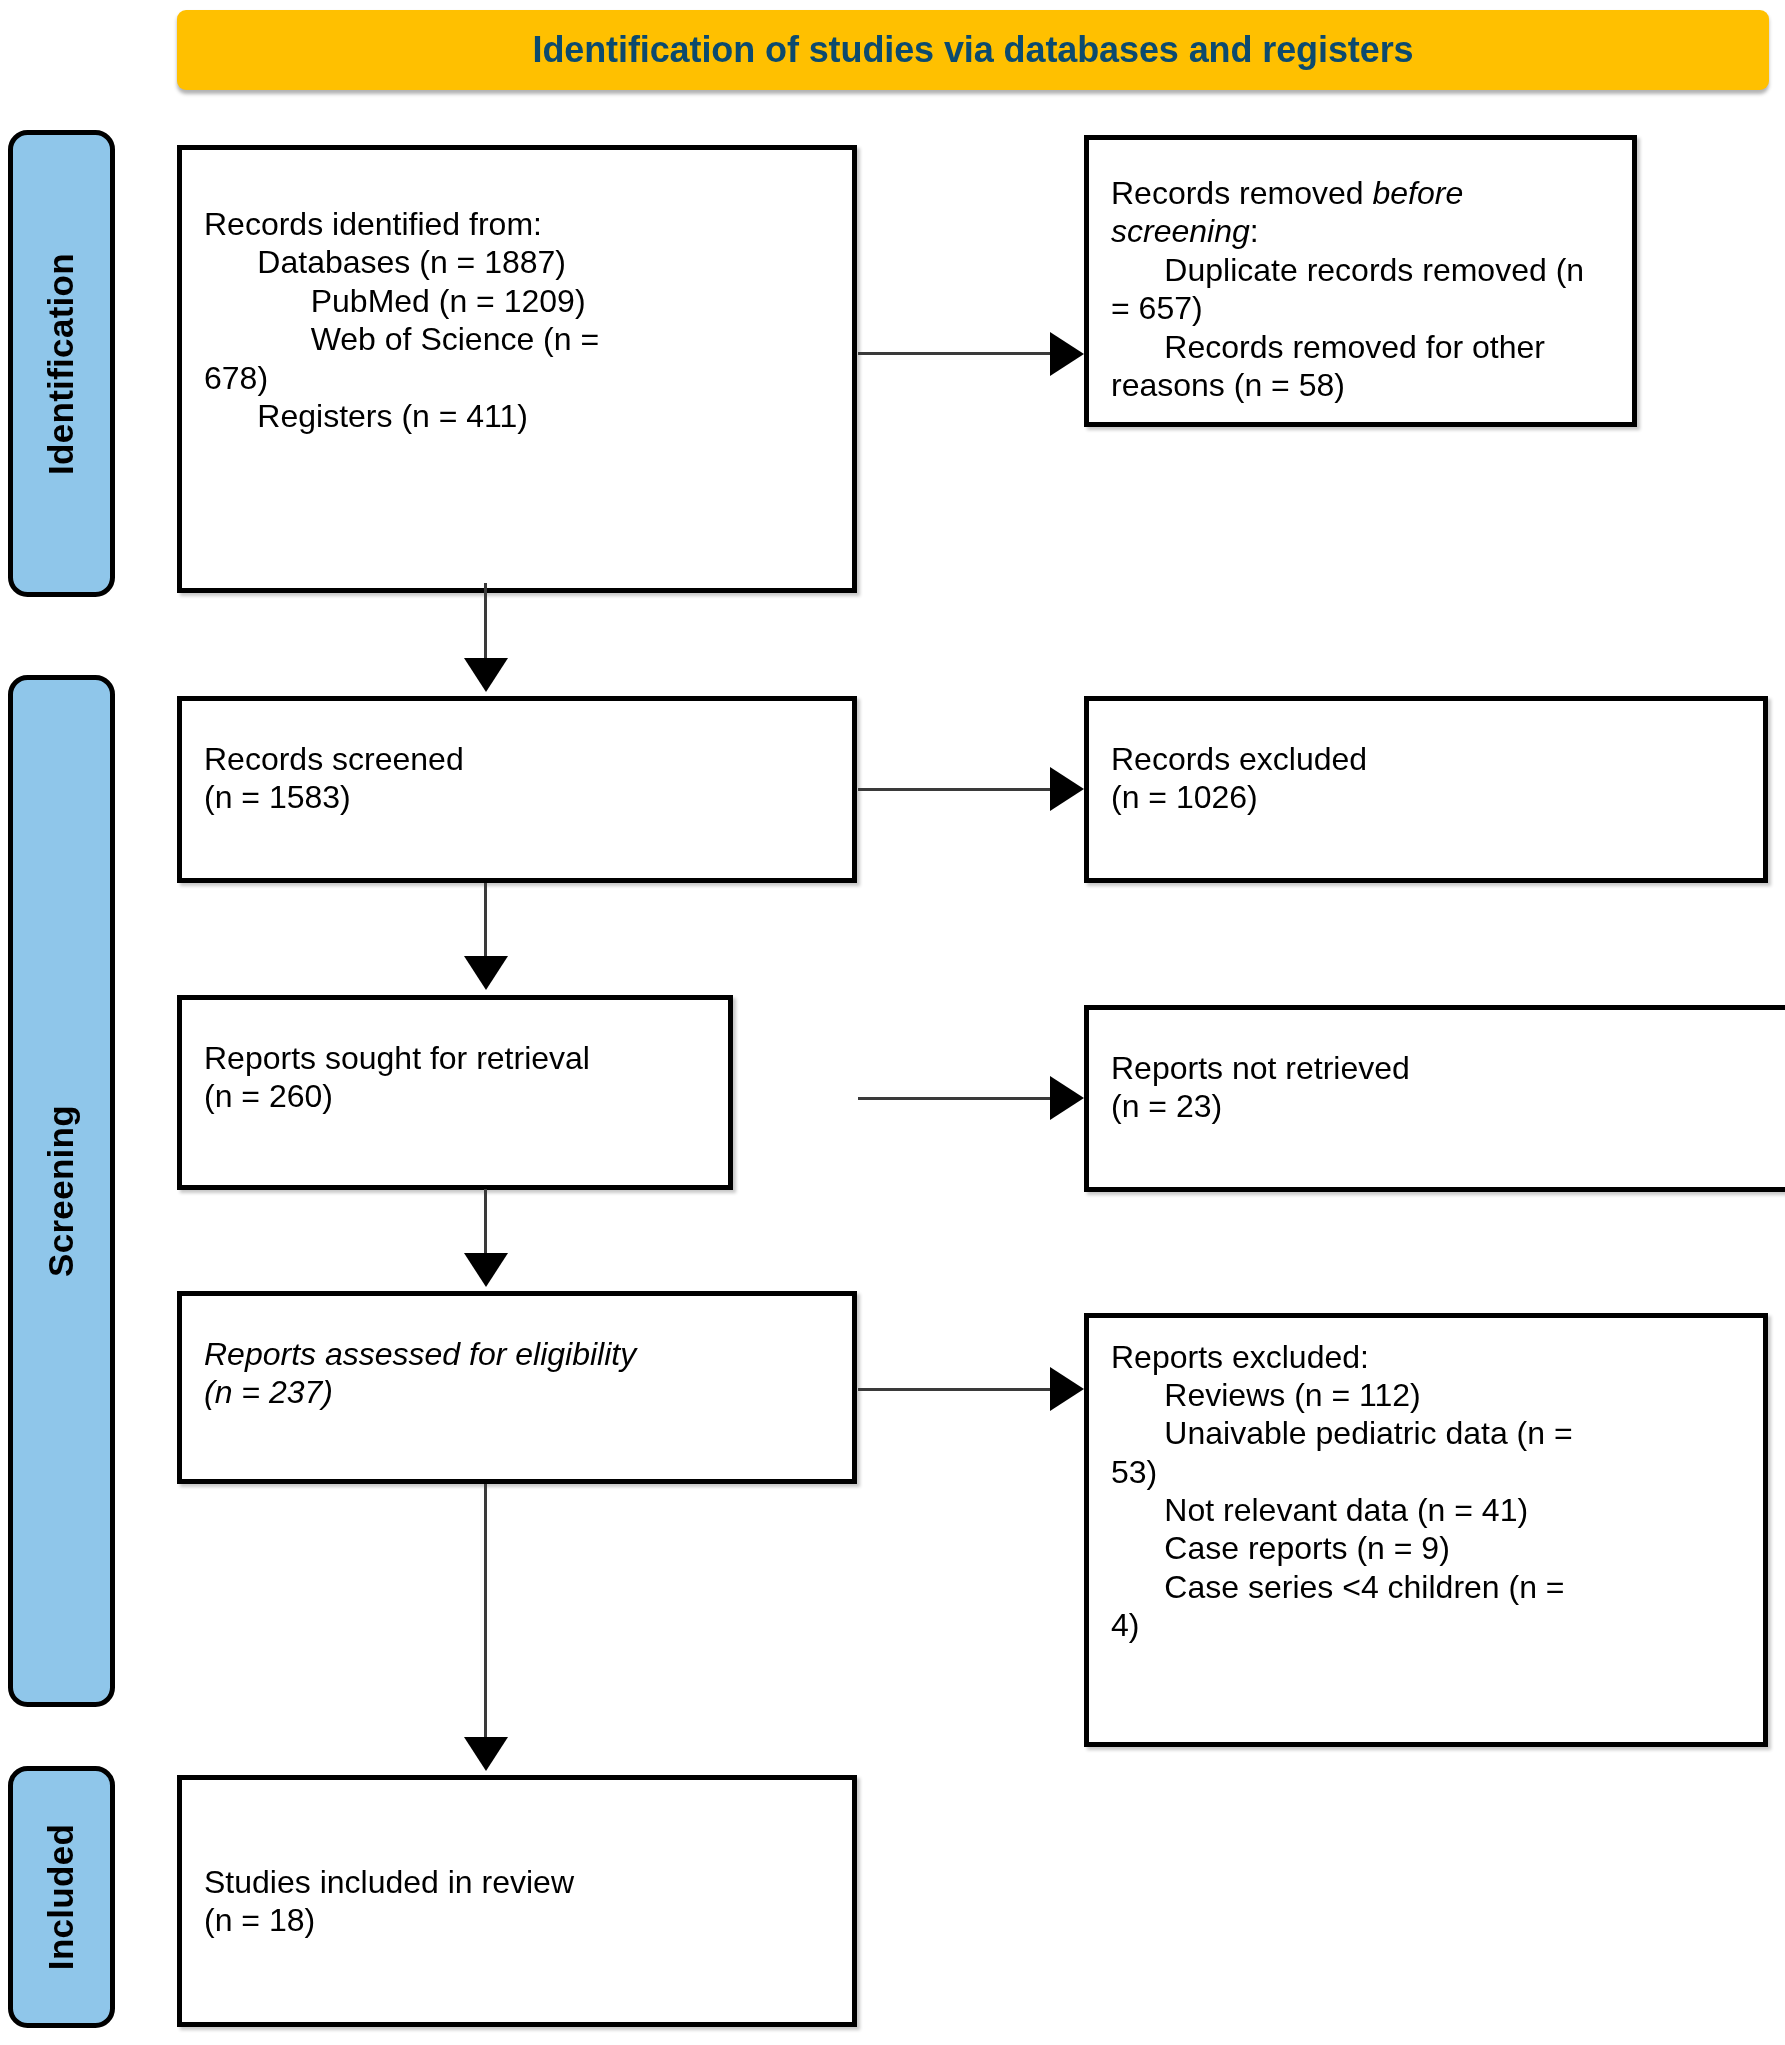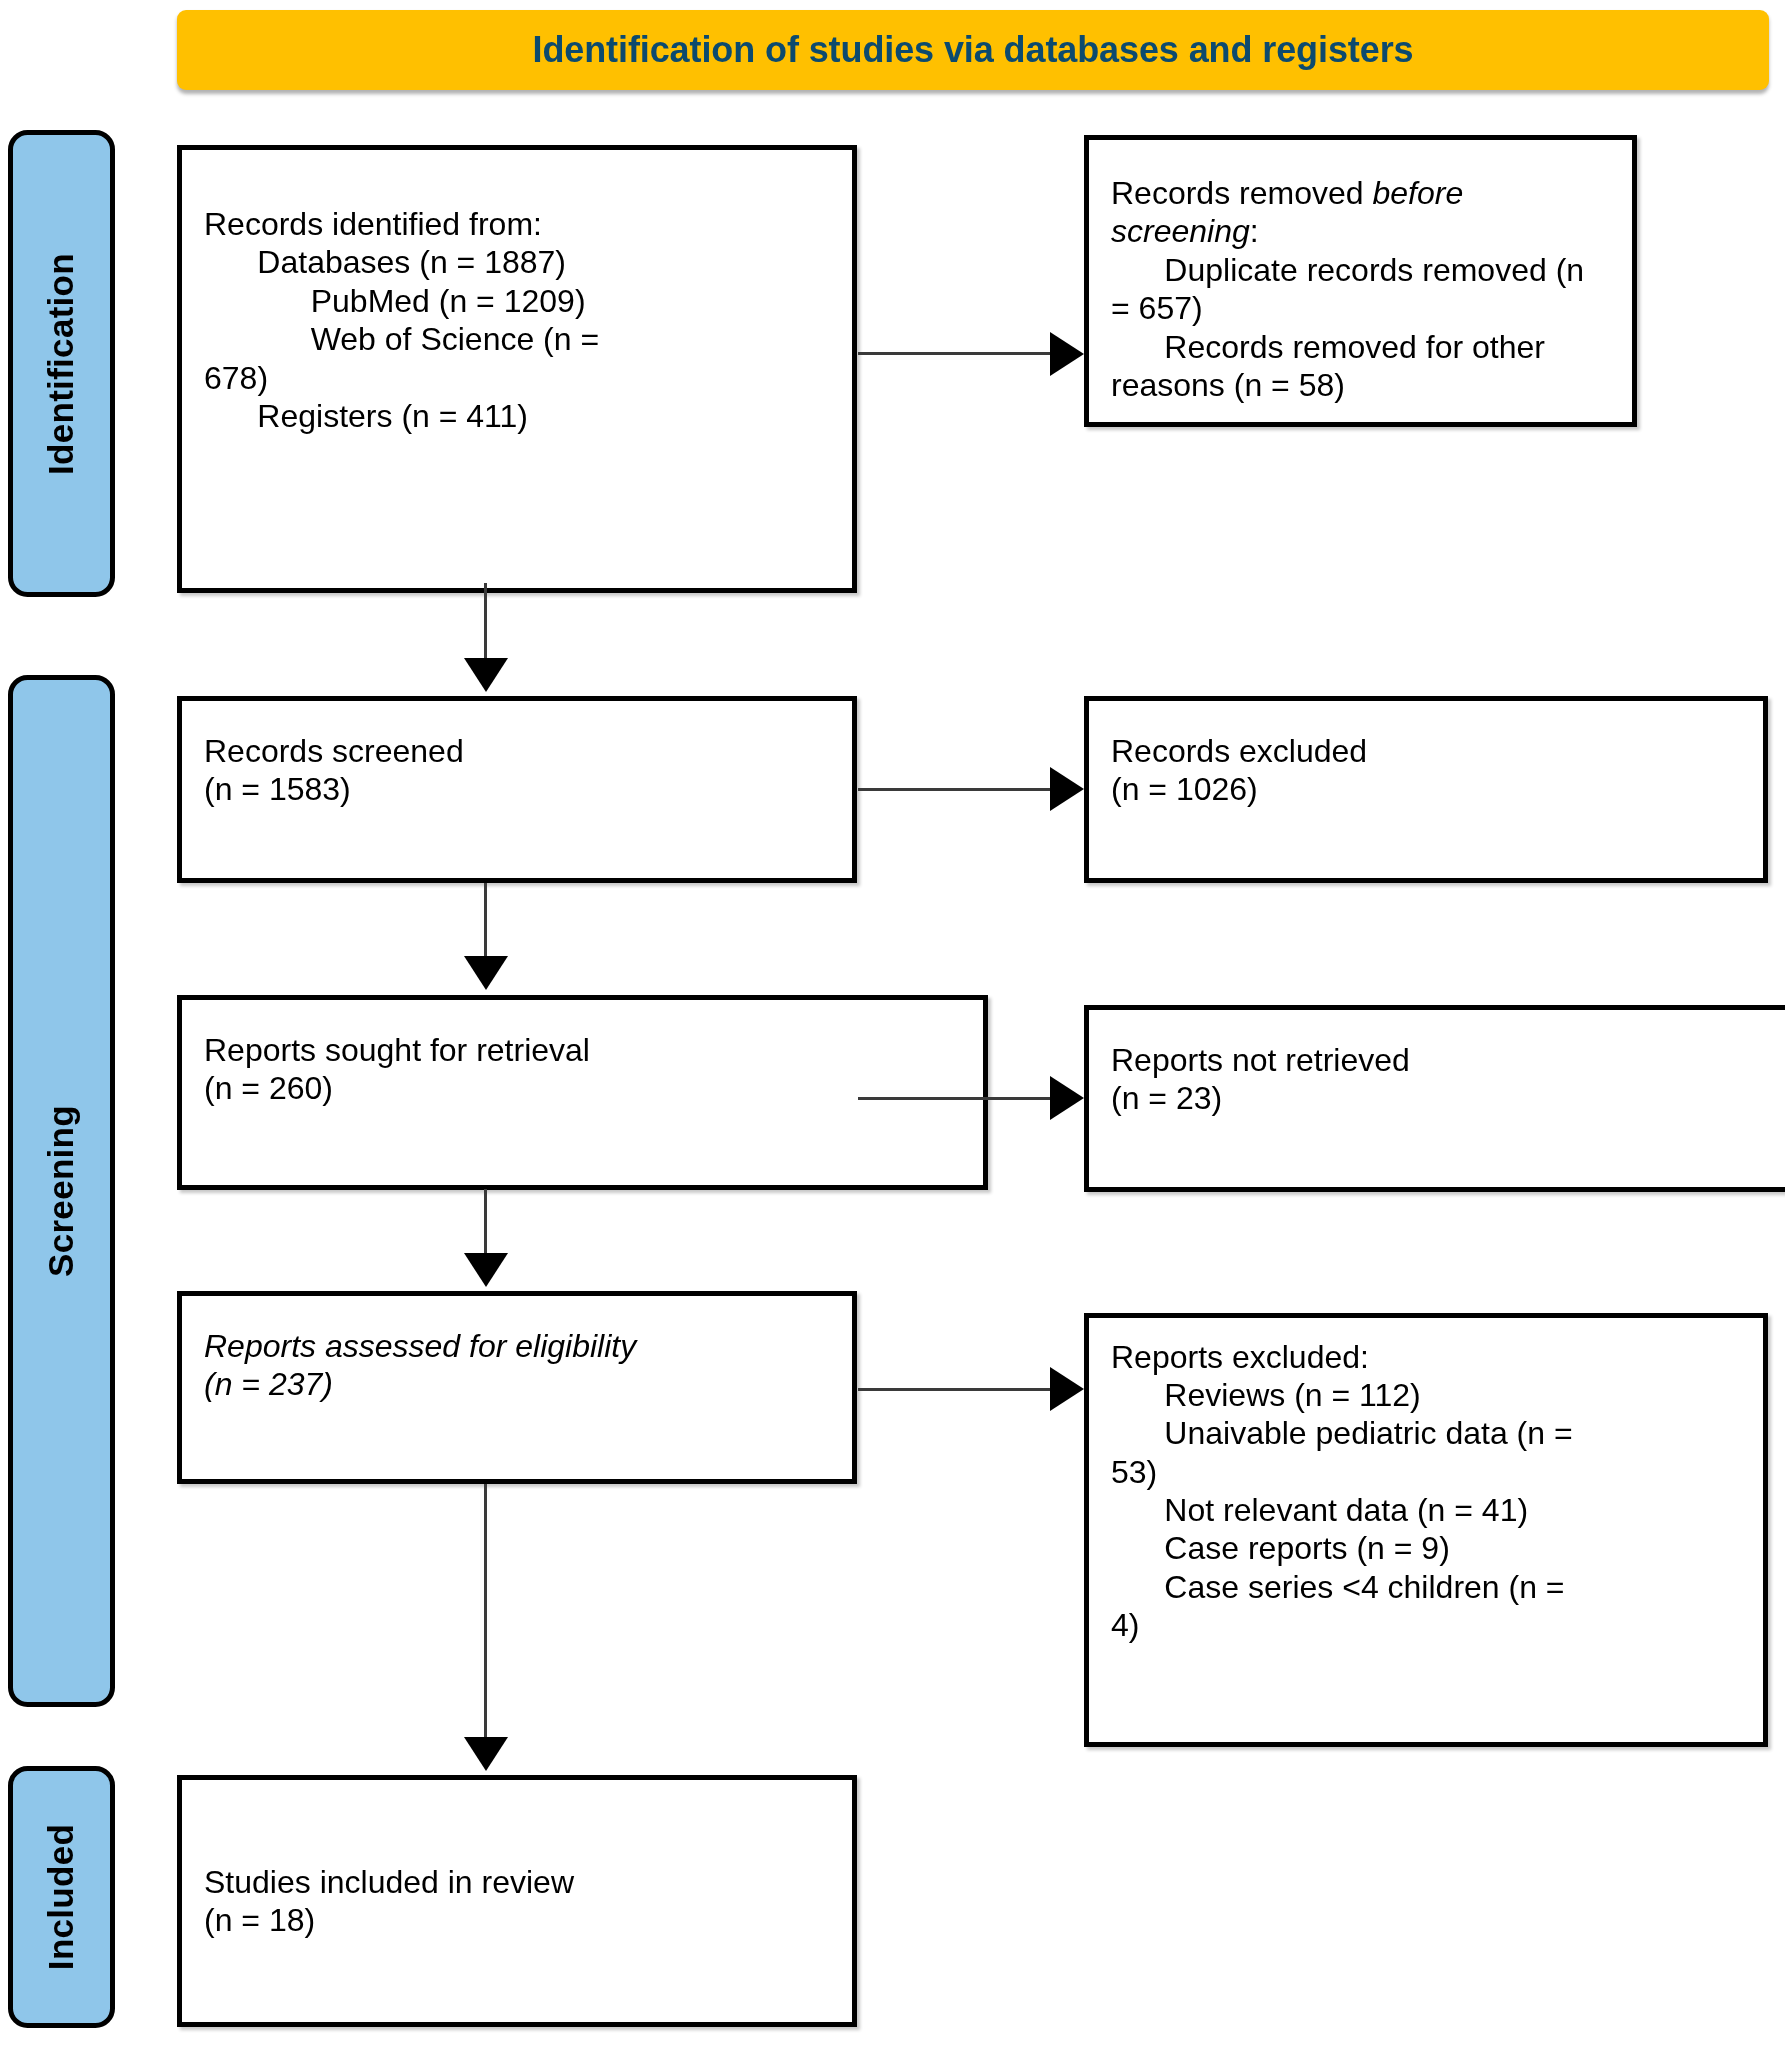--- a/index.html
+++ b/index.html
@@ -81,33 +81,33 @@
     font-size: 32px;
     line-height: 1.20;
     color: #000000;
     white-space: pre-wrap;
   }
   .box-text .it { font-style: italic; }
 
   
   #box-identified { left: 177px;  top: 145px;  width: 680px; height: 448px; }
   #box-screened   { left: 177px;  top: 696px; width: 680px; height: 187px; }
-  #box-sought     { left: 177px;  top: 995px; width: 811px; height: 195px; }
+  #box-sought     { left: 177px;  top: 995px; width: 556px; height: 195px; }
   #box-assessed   { left: 177px;  top: 1291px; width: 680px; height: 193px; font-style: italic; }
   #box-included   { left: 177px;  top: 1775px; width: 680px; height: 252px; }
 
   
   #box-removed         { left: 1084px; top: 135px;  width: 553px; height: 292px; }
   #box-excluded-recs   { left: 1084px; top: 696px; width: 684px; height: 187px; }
   #box-not-retrieved   { left: 1084px; top: 1005px; width: 780px; height: 187px; }
   #box-excluded-reps   { left: 1084px; top: 1281px; width: 684px; height: 434px; }
 
   .box-identified-pad { padding-top: 55px; }
   .box-removed-pad    { padding-top: 34px; }
-  .box-mid-pad        { padding-top: 31px; }
+  .box-mid-pad        { padding-top: 39px; }
   .box-excl-pad       { padding-top: 19.5px; margin-top: 32px; }
   .box-incl-pad       { padding-top: 83px; }
 
   
   .vline {
     position: absolute;
     width: 3.2px;
     background: #3a3a3a;
   }
   .vhead {

